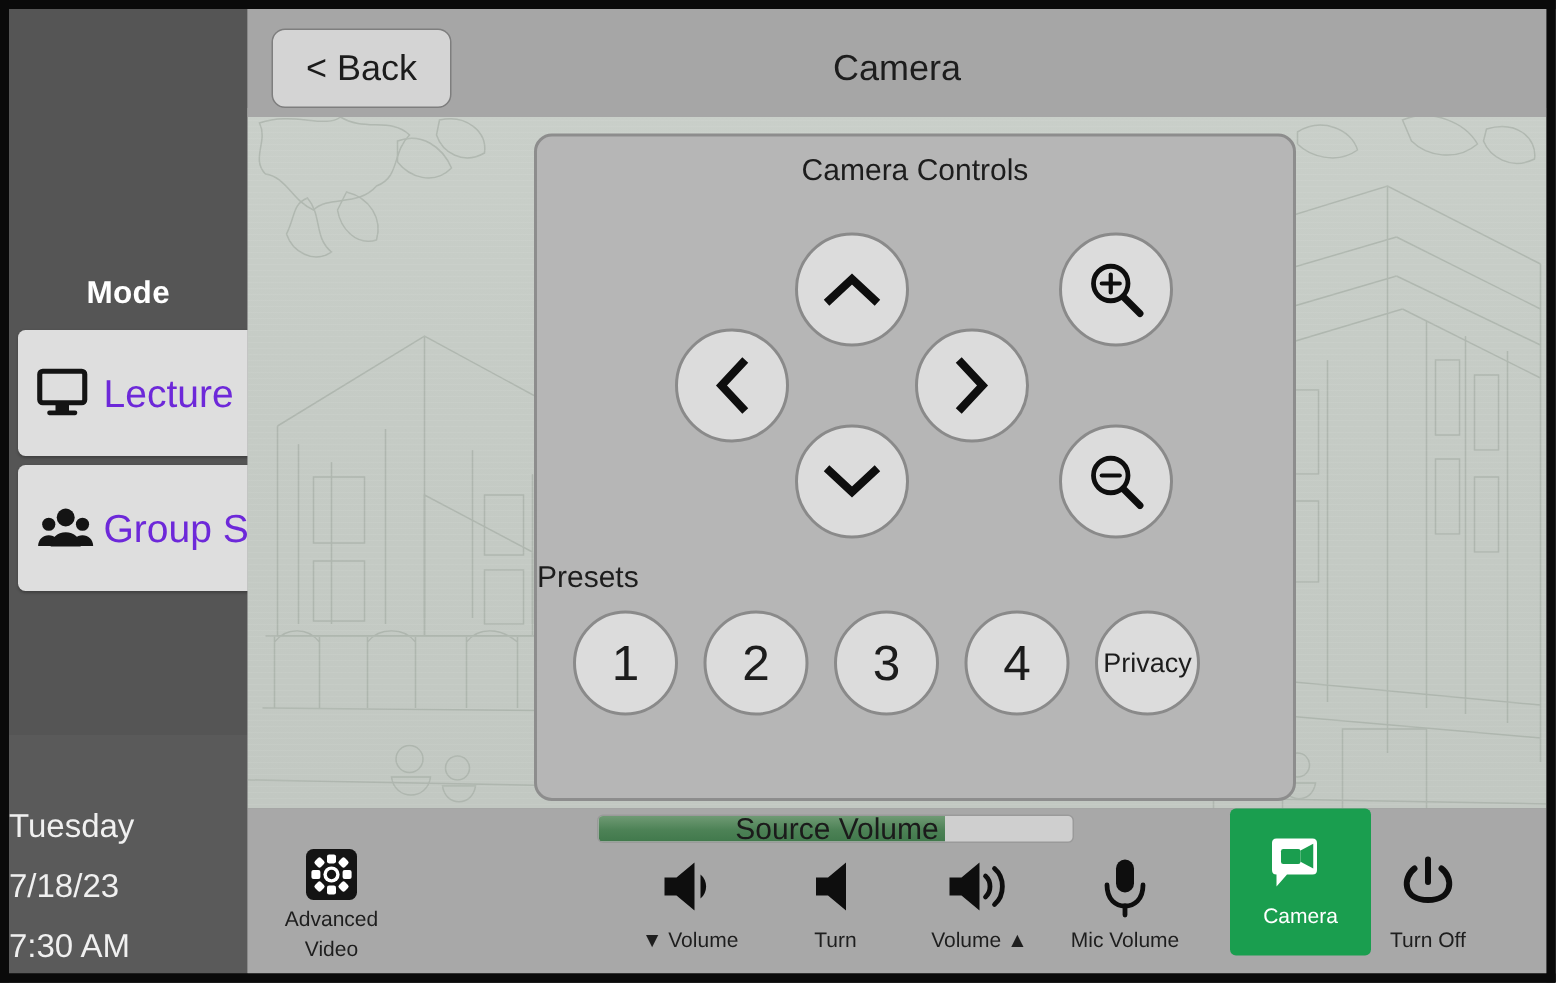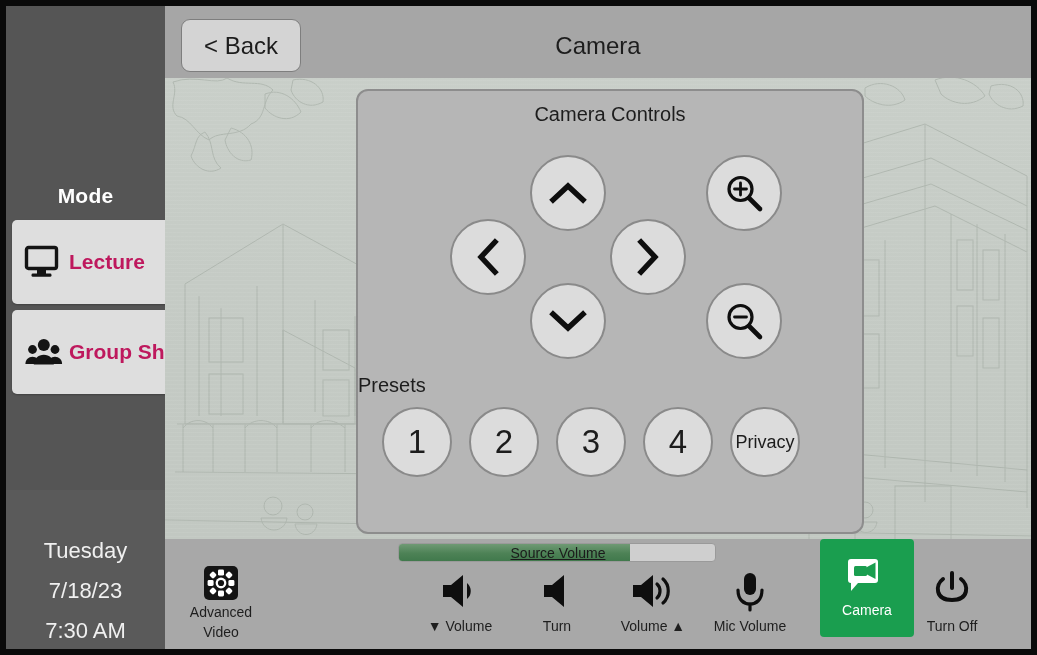--- a/index.html
+++ b/index.html
@@ -50,33 +50,31 @@
     border-radius: 5px;
     display: flex;
     align-items: center;
     padding-left: 12px;
     gap: 5px;
     box-shadow: 0 1px 2px rgba(0,0,0,.25);
   }
   #mode-lecture { top: 214px; }
   #mode-group   { top: 304px; }
   .mode-btn .mlabel {
-    font-size: 21px;
-    color: #be185d;
+    font-size: 26px;
+    color: #6d28d9;
     white-space: nowrap;
-    font-weight: bold;
   }
   .mode-ico { width: 40px; height: 34px; flex: 0 0 auto; display:block; }
 
   
   #clock {
     position: absolute;
     left: 0; top: 525px;
     width: 159px;
-    text-align: center;
     color: #f0f0f0;
   }
   #clock div { font-size: 22px; line-height: 40px; }
 
   
   #stage {
     position: absolute;
     left: 165px; top: 0;
     width: 866px; height: 643px;
     background: #a8a8a8;
@@ -207,23 +205,22 @@
     position: absolute; left: 0; top: 0; bottom: 0;
     width: 73%;
     background: linear-gradient(180deg,#6f9a74 0%,#4d8256 55%,#41794c 100%);
   }
   #src-vol-text {
     position: absolute;
     left: 0; top: 0;
     width: 318px; height: 19px;
     line-height: 18px;
     text-align: center;
-    font-size: 14px;
+    font-size: 20px;
     color: #1b1b1b;
-    text-decoration: underline;
   }
 
   .tool {
     position: absolute;
     top: 28px;
     width: 94px;
     height: 76px;
     display: flex;
     flex-direction: column;
     align-items: center;

